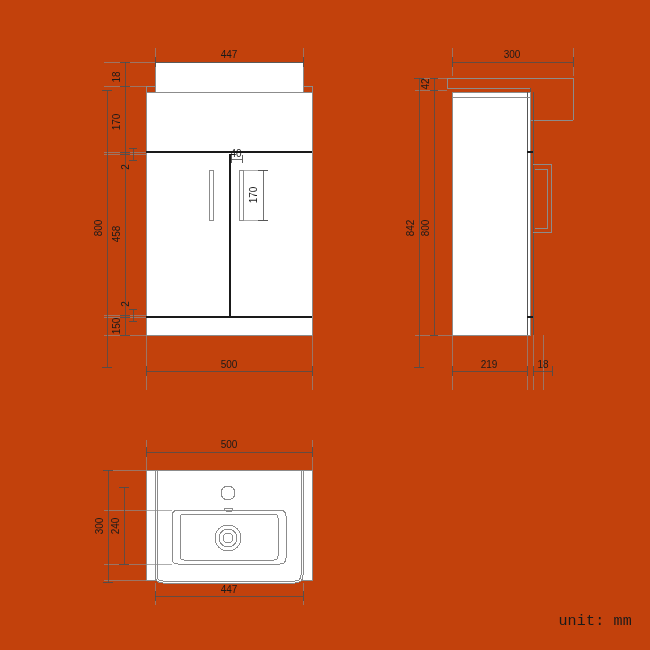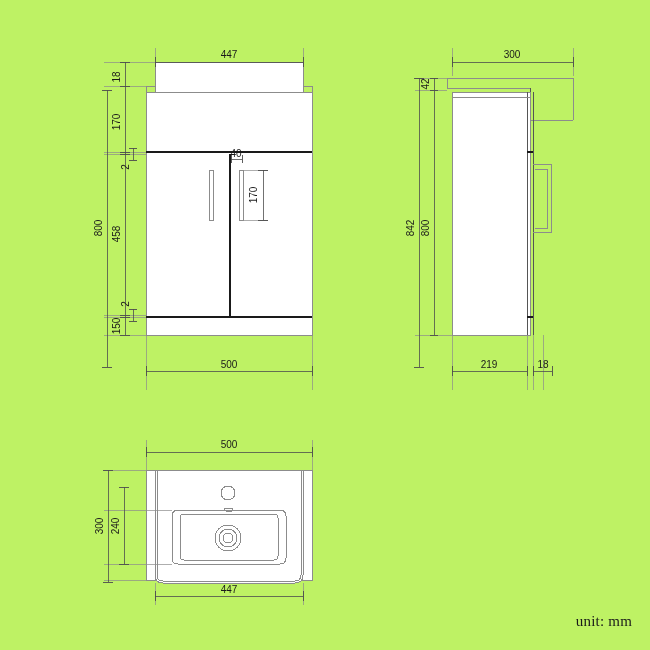--- a/index.html
+++ b/index.html
@@ -8,36 +8,36 @@
     padding: 0;
     background: #ffffff;
   }
   body {
     font-family: "Liberation Sans", sans-serif;
   }
   #sheet {
     position: relative;
     width: 650px;
     height: 650px;
-    background: #bef264;
+    background: #c2410c;
     overflow: hidden;
   }
   #sheet svg {
     display: block;
     position: absolute;
     left: 0;
     top: 0;
   }
   .unit-note {
     position: absolute;
     right: 18px;
     bottom: 20px;
     font-size: 15px;
     color: #1a1a1a;
-    font-family: Liberation Serif, serif;
+    font-family: Liberation Mono, monospace;
     letter-spacing: 0.2px;
     white-space: nowrap;
   }
 </style>
 </head>
 <body>
 
 <div id="sheet">
 
 <svg width="650" height="650" viewBox="0 0 650 650" shape-rendering="crispEdges">

